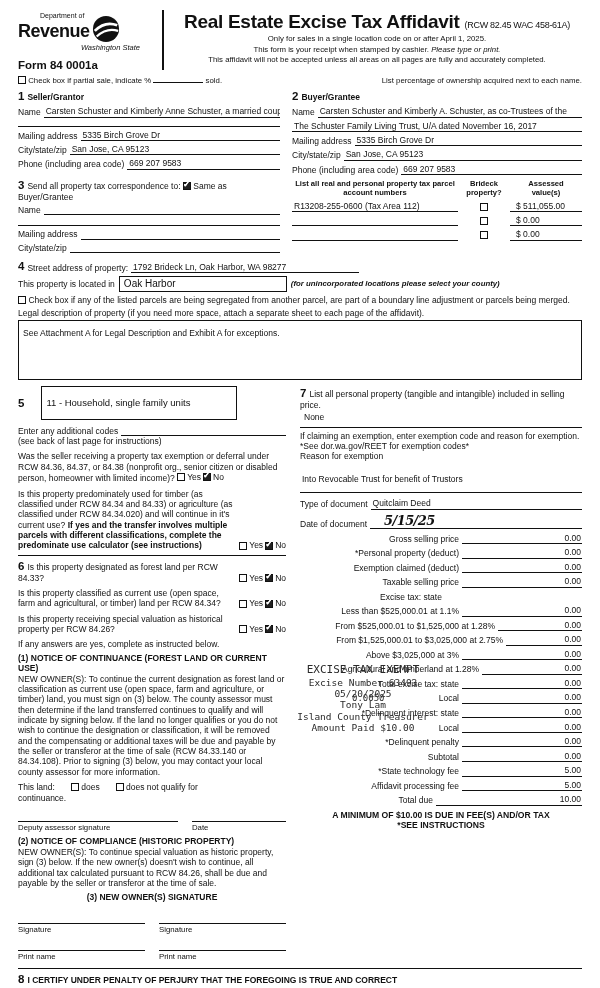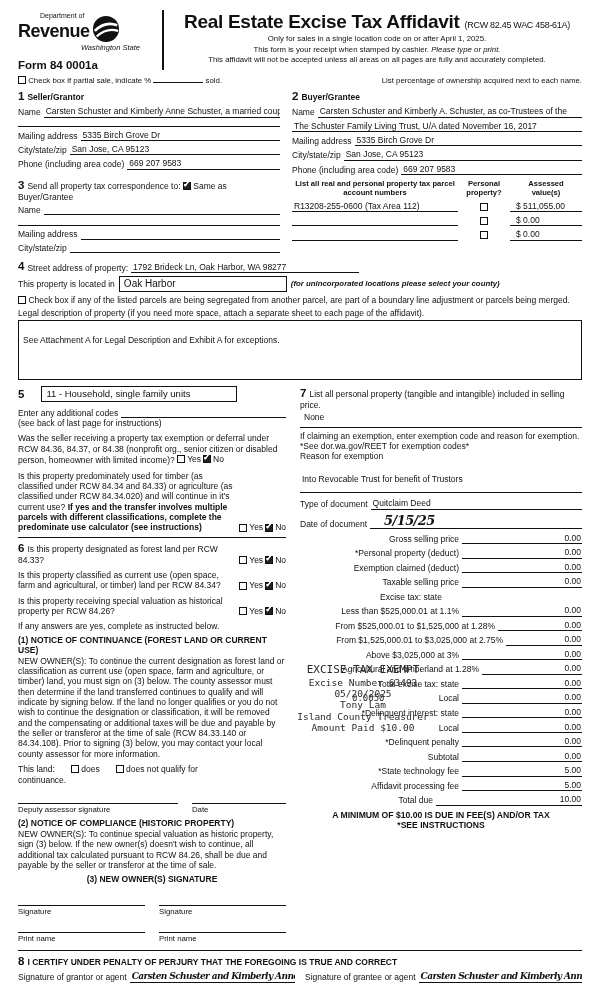--- a/index.html
+++ b/index.html
@@ -47,27 +47,27 @@
   .ph1 { flex:1; } .ph2 { width:52px; } .ph3 { width:72px; }
   .prow { display:flex; align-items:flex-end; margin-top:3px; }
   .pc1 { flex:1; border-bottom:1px solid #111; padding:0 2px; min-height:10px; }
   .pc2 { width:52px; text-align:center; }
   .pc3 { width:72px; border-bottom:1px solid #111; text-align:left; padding-left:6px; }
   
   .sec4 { margin-top:6px; }
   .located-row { display:flex; align-items:center; margin-top:3px; }
   .located-box { border:1.2px solid #111; width:168px; padding:1px 4px; font-size:10px; margin:0 4px; }
   .located-note { font-style:italic; font-weight:bold; font-size:7.8px; }
-  .legal-box { border:1.2px solid #111; height:60px; padding:14px 4px; margin-top:2px; }
+  .legal-box { border:1.2px solid #111; height:60px; padding:7px 4px; margin-top:2px; }
   
   .cols2 { display:flex; gap:14px; margin-top:6px; }
   .col2-l { width:268px; flex:none; }
   .col2-r { flex:1; min-width:0; }
   .codebox-row { display:flex; align-items:center; gap:14px; }
-  .codebox { border:1.2px solid #111; width:196px; padding:1px 4px; font-size:9.5px; }
+  .codebox { border:1.2px solid #111; width:196px; padding:10px 4px; font-size:9.5px; }
   .q { display:flex; margin-top:5px; }
   .qtext { flex:1; padding-right:4px; }
   .yn { white-space:nowrap; align-self:flex-end; display:flex; align-items:center; gap:2px; }
   .sep { border-bottom:1px solid #111; margin-top:4px; }
   .notice-title { font-weight:bold; margin-top:4px; }
   .land-row { display:flex; gap:16px; margin-top:5px; }
   .sig2 { display:flex; gap:14px; margin-top:10px; }
   .sigcell { flex:1; }
   .sigline { border-bottom:1px solid #111; height:11px; }
   .siglabel { font-size:7.8px; margin-top:1px; }
@@ -198,21 +198,21 @@
         </div>
       <div class="field">
           <span class="flabel">Phone (including area code)</span>
         <span class="fvalue">669 207 9583</span>
         </div>
 
       <div class="ptable">
         <div class="phead">
           <div class="ph1">List all real and personal property tax parcel account numbers</div>
           <div class="ph2">
-            <div>Personal</div>
+            <div>Brideck</div>
               <div>property?</div>
             </div>
           <div class="ph3">
             <div>Assessed</div>
               <div>value(s)</div>
             </div>
         </div>
         <div class="prow">
           <span class="pc1">R13208-255-0600 (Tax Area 112)</span>
           <span class="pc2"><span class="cb"></span></span>

